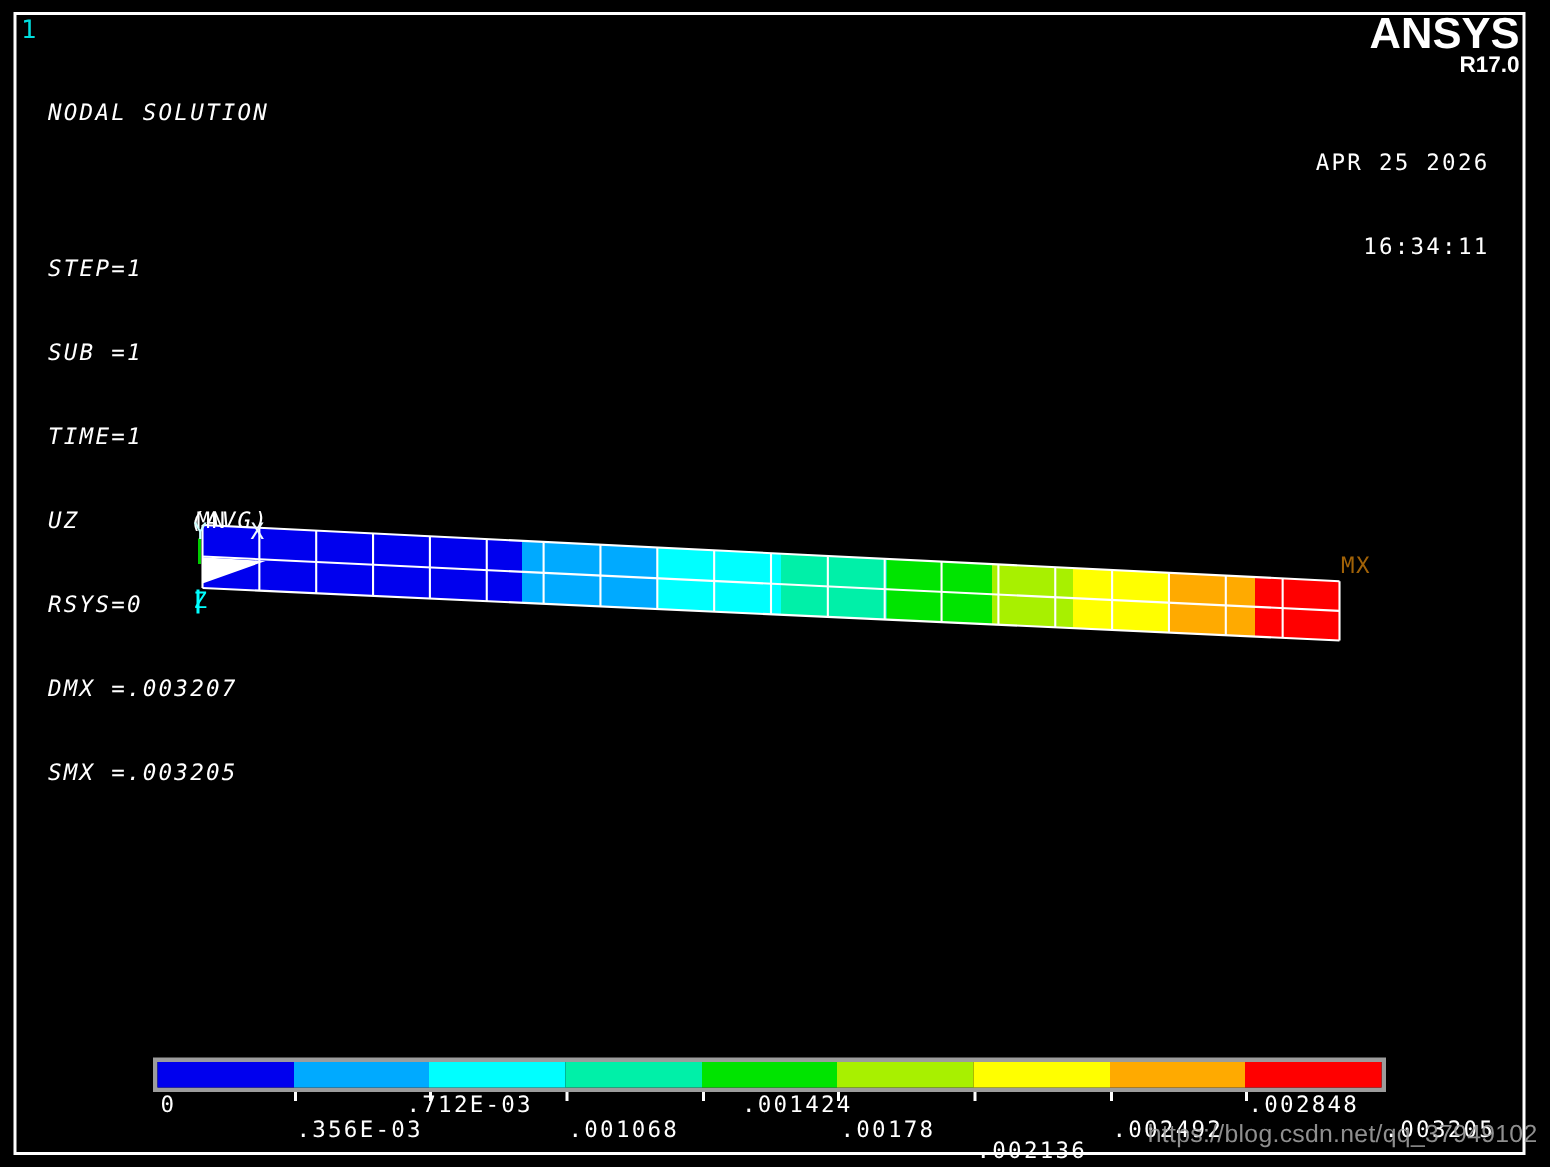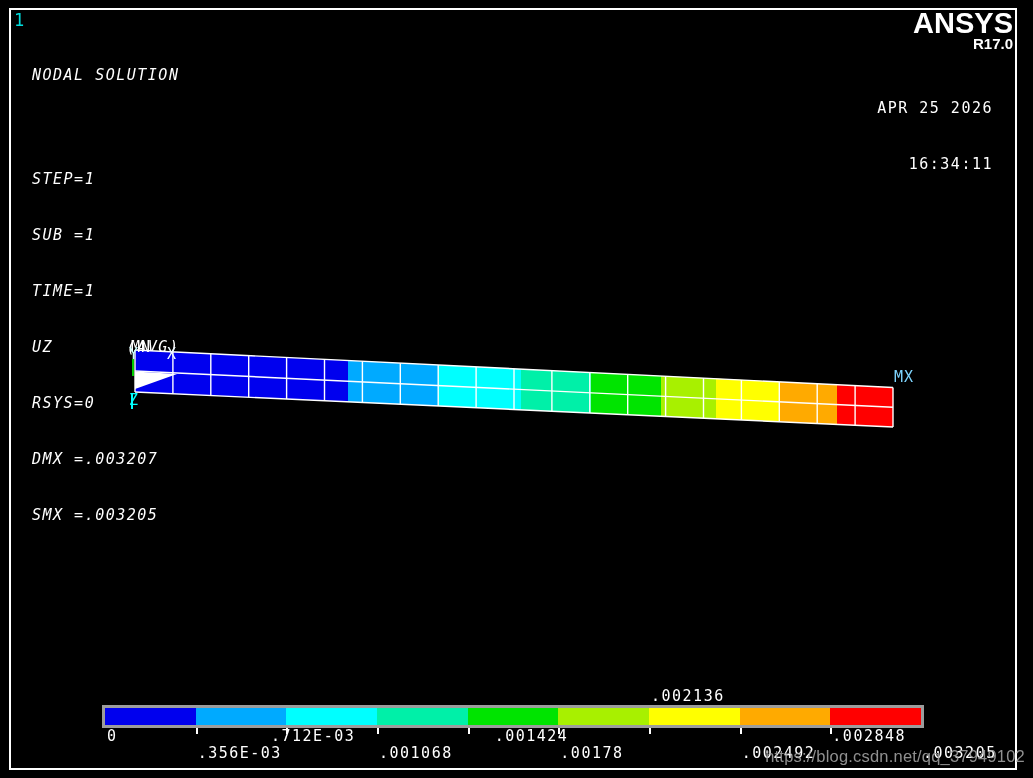--- a/index.html
+++ b/index.html
@@ -16,21 +16,21 @@
   .brand{position:absolute;right:20px;top:10px;text-align:right;color:#fff;
          font-family:"Liberation Sans",sans-serif;}
   .brand-name{font-size:29px;font-weight:bold;line-height:26px;}
   .brand-version{font-size:15px;font-weight:bold;line-height:14px;margin-top:1px;}
   .datetime{position:absolute;right:40px;top:62px;text-align:right;}
   .datetime .line{line-height:20px;}
   #beam-svg{position:absolute;left:0;top:0;}
   .lbl{position:absolute;font-family:"DejaVu Sans Mono",monospace;font-size:15px;
        letter-spacing:1px;white-space:pre;}
   .lbl-mn{left:131px;top:338px;color:#ffffff;}
-  .lbl-mx{left:894px;top:368px;color:#7dd3fc;}
+  .lbl-mx{left:894px;top:368px;color:#a16207;}
   .lbl-y{left:129px;top:345px;color:#ccffff;}
   .lbl-x{left:167px;top:345px;color:#eef8ff;}
   .lbl-z{left:129px;top:391px;color:#00ffff;}
   .axis-y{position:absolute;left:132px;top:359px;width:2px;height:17px;background:#00cc00;}
   .axis-z{position:absolute;left:131px;top:393px;width:2px;height:16px;background:#00ffff;}
   .legend-bar{position:absolute;left:102px;top:705px;width:822px;height:23px;
               border:3px solid #9c9c9c;box-sizing:border-box;display:flex;}
   .seg{flex:1 1 0;}
   #legend-ticks,#legend-labels{position:absolute;left:0;top:0;width:100%;height:100%;pointer-events:none;}
   .tick{position:absolute;top:728px;width:2px;height:6px;background:#ffffff;}
@@ -152,21 +152,21 @@
       <div class="tick" style="left: 739.667px;"></div>
       <div class="tick" style="left: 830.333px;"></div>
     </div>
   <div id="legend-labels">
       <div class="legend-value mono" style="left: 107px; top: 727px;">0</div>
       <div class="legend-value mono" style="left: 197.667px; top: 744px;">.356E-03</div>
       <div class="legend-value mono" style="left: 271px; top: 727px;">.712E-03</div>
       <div class="legend-value mono" style="left: 379px; top: 744px;">.001068</div>
       <div class="legend-value mono" style="left: 469.667px; top: 727px; margin-left: 25px;">.001424</div>
       <div class="legend-value mono" style="left: 560.333px; top: 744px;">.00178</div>
-      <div class="legend-value mono" style="left: 651px; top: 687px;">.002136</div>
+      <div class="legend-value mono" style="left: 651px; top: 758px;">.002136</div>
       <div class="legend-value mono" style="left: 741.667px; top: 744px;">.002492</div>
       <div class="legend-value mono" style="left: 832.333px; top: 727px;">.002848</div>
       <div class="legend-value mono" style="left: 923px; top: 744px;">.003205</div>
     </div>
 
   <div class="watermark">https://blog.csdn.net/qq_37949102</div>
 
 </div>
 
 </body></html>

